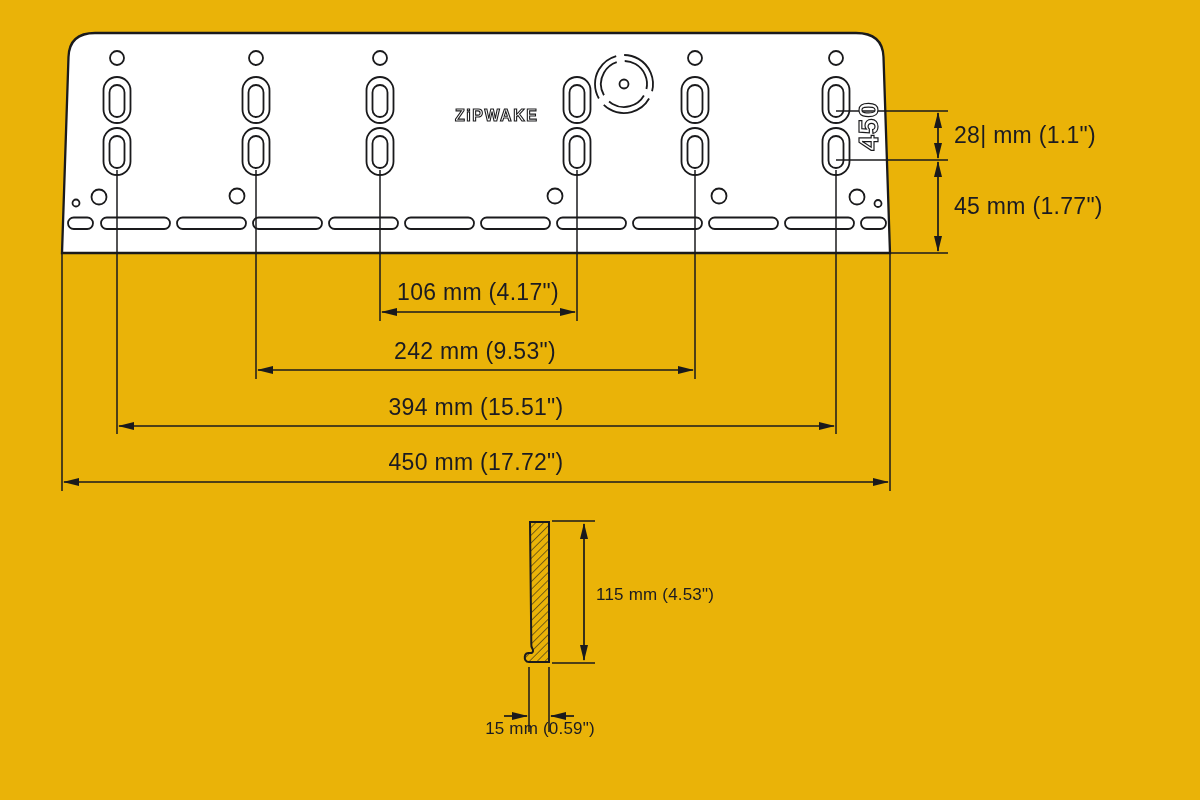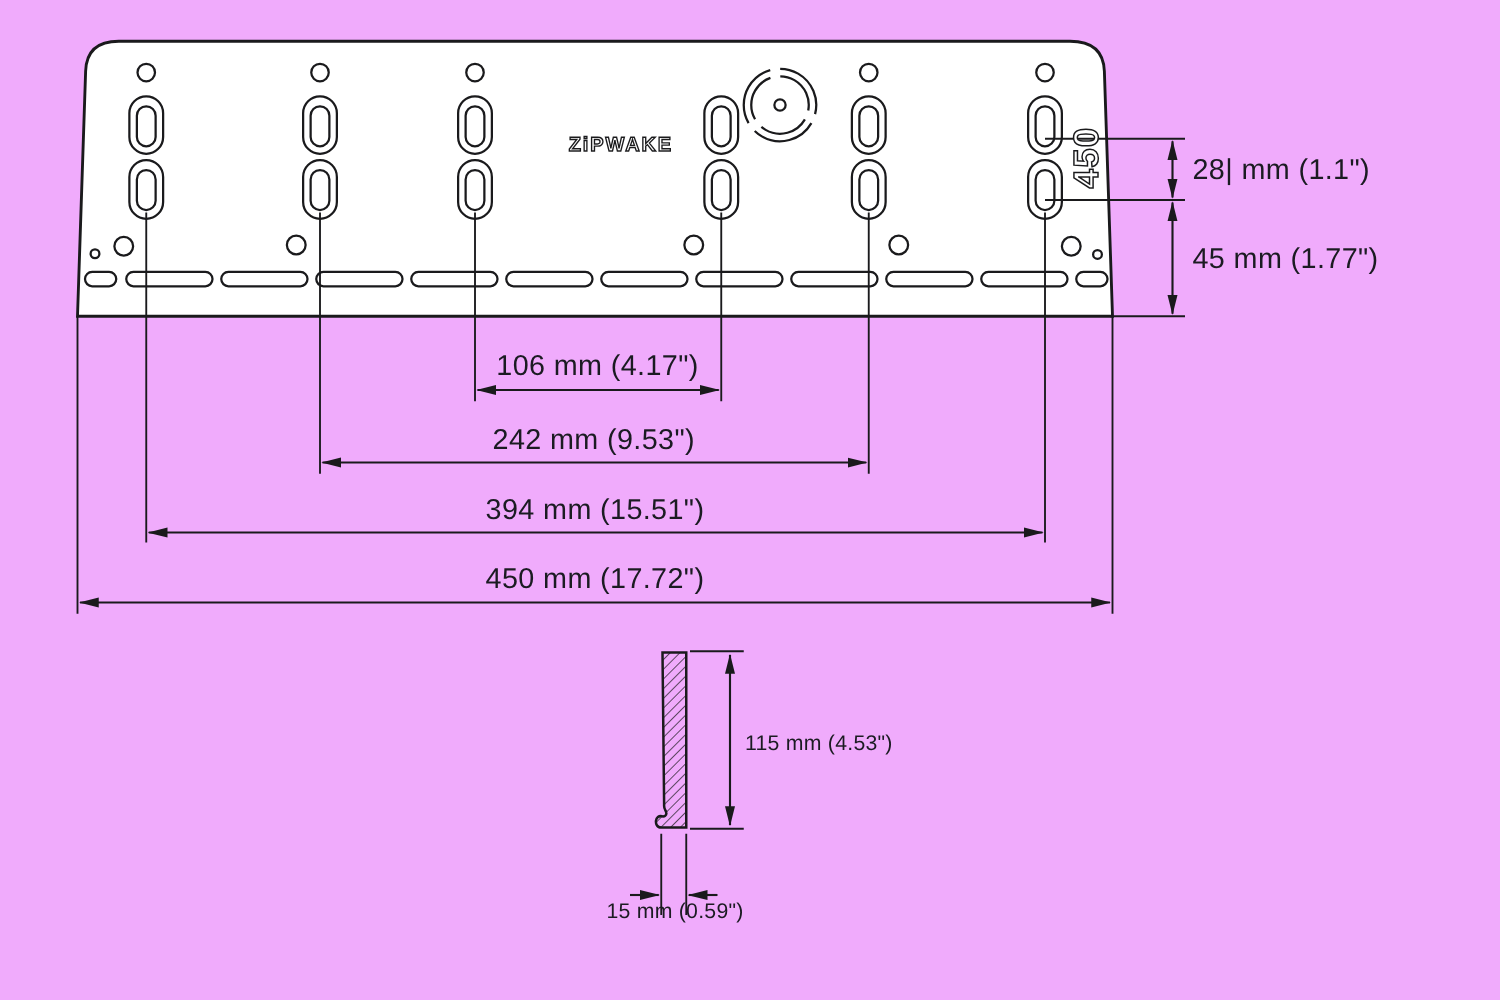--- a/index.html
+++ b/index.html
@@ -1,17 +1,17 @@
 <!DOCTYPE html>
 <html><head>
 <meta charset="utf-8">
 <style>
   html,body{margin:0;padding:0;background:#fff;}
   .stage{
-    position:relative;width:1200px;height:800px;background:#f0abfc;overflow:hidden;
+    position:relative;width:1200px;height:800px;background:#eab308;overflow:hidden;
     font-family:"Liberation Sans","DejaVu Sans",sans-serif;
   }
   .stage svg{position:absolute;left:0;top:0;}
   .dim{
     position:absolute;color:#1b1b22;font-size:23px;line-height:1;
     letter-spacing:0.3px;white-space:nowrap;
   }
   .dim.center{transform:translateX(-50%);}
   .dim.small{font-size:17px;letter-spacing:0.2px;}
 </style>

